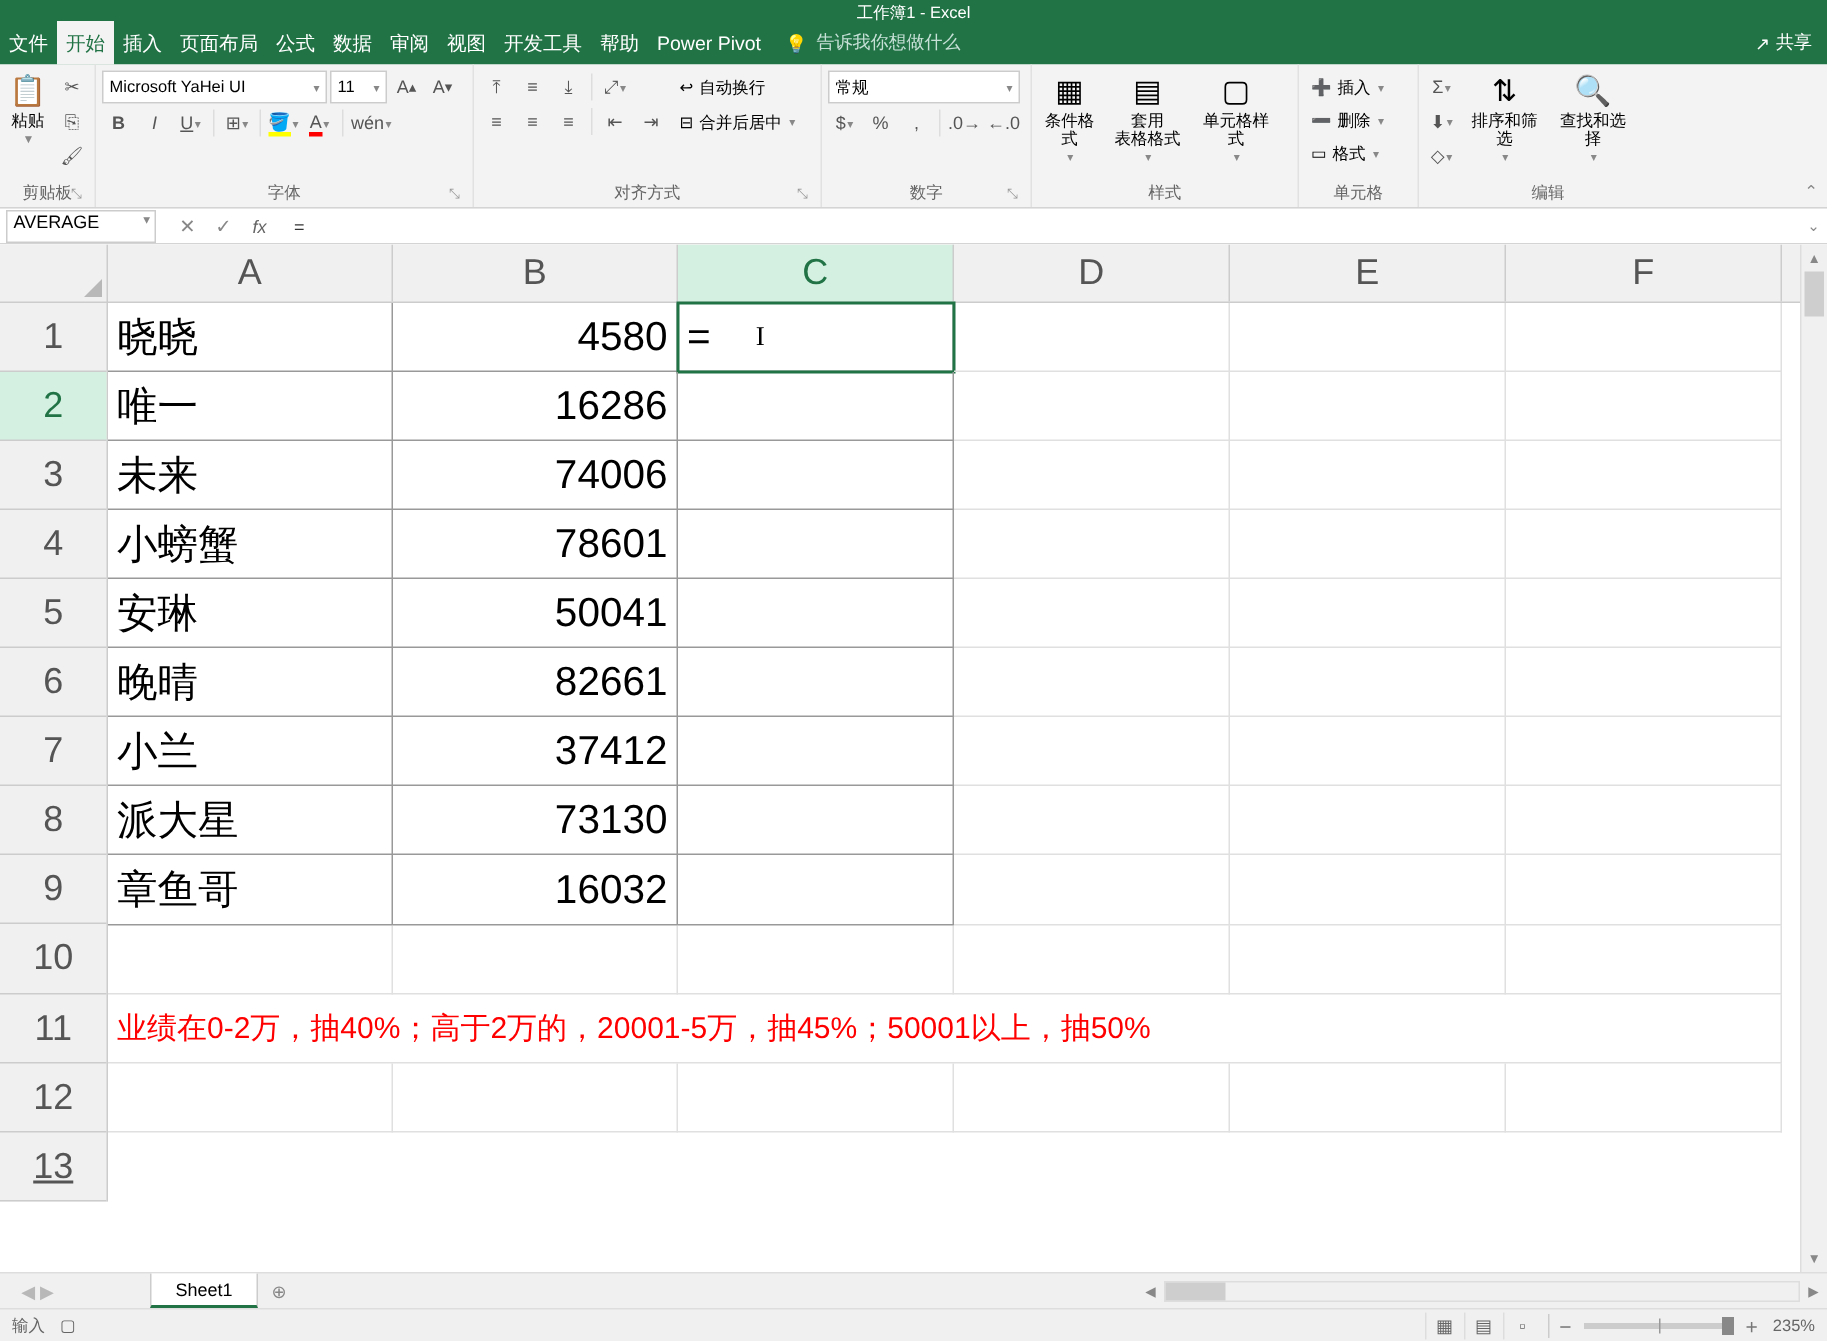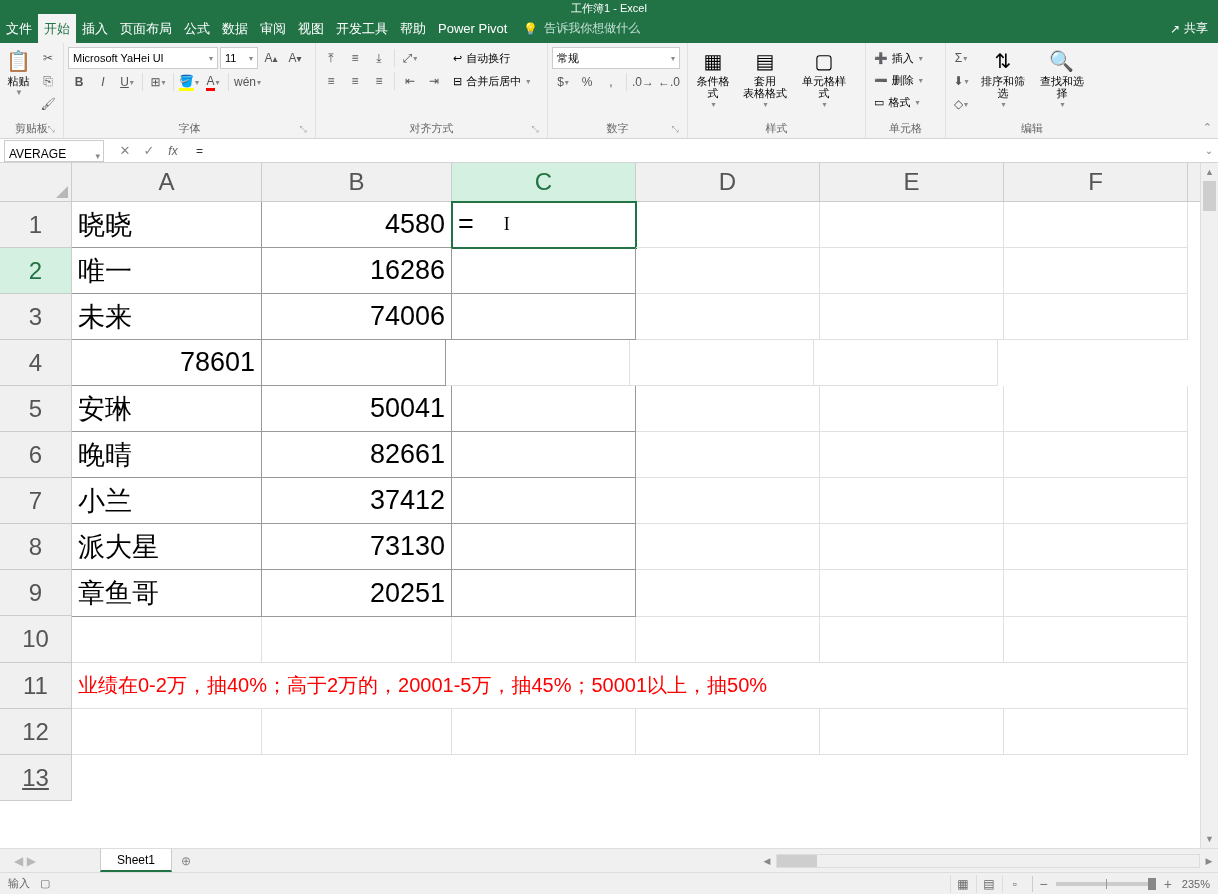--- a/index.html
+++ b/index.html
@@ -28,21 +28,21 @@
     .small-row { display: flex; gap: 2px; align-items: center; }
     .sbtn { min-width: 22px; height: 22px; display: flex; align-items: center; justify-content: center; font-size: 12px; cursor: pointer; border: 1px solid transparent; color: #555; }
     .dropdown-caret { font-size: 8px; color: #888; margin-left: 1px; }
     .combo { height: 22px; border: 1px solid #ccc; background: #fff; display: flex; align-items: center; padding: 0 4px; font-size: 11px; }
     .stack { display: flex; flex-direction: column; gap: 1px; }
     .med-btn { display: flex; align-items: center; gap: 4px; height: 22px; font-size: 11px; padding: 0 4px; cursor: pointer; }
     .collapse-ribbon { position: absolute; right: 6px; bottom: 4px; font-size: 11px; color: #888; cursor: pointer; }
     
     
     .formula-bar { height: 24px; border-bottom: 1px solid #d4d4d4; display: flex; align-items: center; background: #fff; font-size: 12px; }
-    .name-box { width: 100px; height: 22px; border: 1px solid #ccc; display: flex; align-items: flex-end; padding: 0 4px; margin: 0 4px; position: relative; }
+    .name-box { width: 100px; height: 22px; border: 1px solid #ccc; display: flex; align-items: flex-start; padding: 0 4px; margin: 0 4px; position: relative; }
     .name-box .caret { position: absolute; right: 3px; font-size: 9px; color: #888; }
     .fb-btns { display: flex; gap: 2px; padding: 0 6px; }
     .fb-btn { width: 22px; height: 20px; display: flex; align-items: center; justify-content: center; color: #888; cursor: pointer; font-size: 13px; }
     .fx-label { font-style: italic; font-size: 12px; color: #666; }
     .formula-input { flex: 1; padding: 0 6px; color: #333; }
     .formula-expand { width: 18px; text-align: center; color: #888; cursor: pointer; font-size: 10px; }
     
     
     .grid-area { flex: 1; display: flex; position: relative; background: #fff; overflow: hidden; }
     .corner { width: 72px; height: 39px; background: #f0f0f0; border-right: 1px solid #ccc; border-bottom: 1px solid #ccc; position: absolute; top: 0; left: 0; }
@@ -371,20 +371,21 @@
         </div>
         <div class="cell-row" style="height: 46px;">
           <div class="cell data-border" style="width: 190px;">未来</div>
           <div class="cell data-border right-align" style="width: 190px;">74006</div>
           <div class="cell data-border" style="width: 184px;"></div>
           <div class="cell " style="width: 184px;"></div>
           <div class="cell " style="width: 184px;"></div>
           <div class="cell " style="width: 184px;"></div>
         </div>
         <div class="cell-row" style="height: 46px;">
+          <div class="cell data-border" style="width: 190px;">小螃蟹</div>
           <div class="cell data-border right-align" style="width: 190px;">78601</div>
           <div class="cell data-border" style="width: 184px;"></div>
           <div class="cell " style="width: 184px;"></div>
           <div class="cell " style="width: 184px;"></div>
           <div class="cell " style="width: 184px;"></div>
         </div>
         <div class="cell-row" style="height: 46px;">
           <div class="cell data-border" style="width: 190px;">安琳</div>
           <div class="cell data-border right-align" style="width: 190px;">50041</div>
           <div class="cell data-border" style="width: 184px;"></div>
@@ -411,21 +412,21 @@
         <div class="cell-row" style="height: 46px;">
           <div class="cell data-border" style="width: 190px;">派大星</div>
           <div class="cell data-border right-align" style="width: 190px;">73130</div>
           <div class="cell data-border" style="width: 184px;"></div>
           <div class="cell " style="width: 184px;"></div>
           <div class="cell " style="width: 184px;"></div>
           <div class="cell " style="width: 184px;"></div>
         </div>
         <div class="cell-row" style="height: 47px;">
           <div class="cell data-border" style="width: 190px;">章鱼哥</div>
-          <div class="cell data-border right-align" style="width: 190px;">20251</div>
+          <div class="cell data-border right-align" style="width: 190px;">16032</div>
           <div class="cell data-border" style="width: 184px;"></div>
           <div class="cell " style="width: 184px;"></div>
           <div class="cell " style="width: 184px;"></div>
           <div class="cell " style="width: 184px;"></div>
         </div>
         <div class="cell-row" style="height: 46px;">
           <div class="cell " style="width: 190px;"></div>
           <div class="cell " style="width: 190px;"></div>
           <div class="cell " style="width: 184px;"></div>
           <div class="cell " style="width: 184px;"></div>

